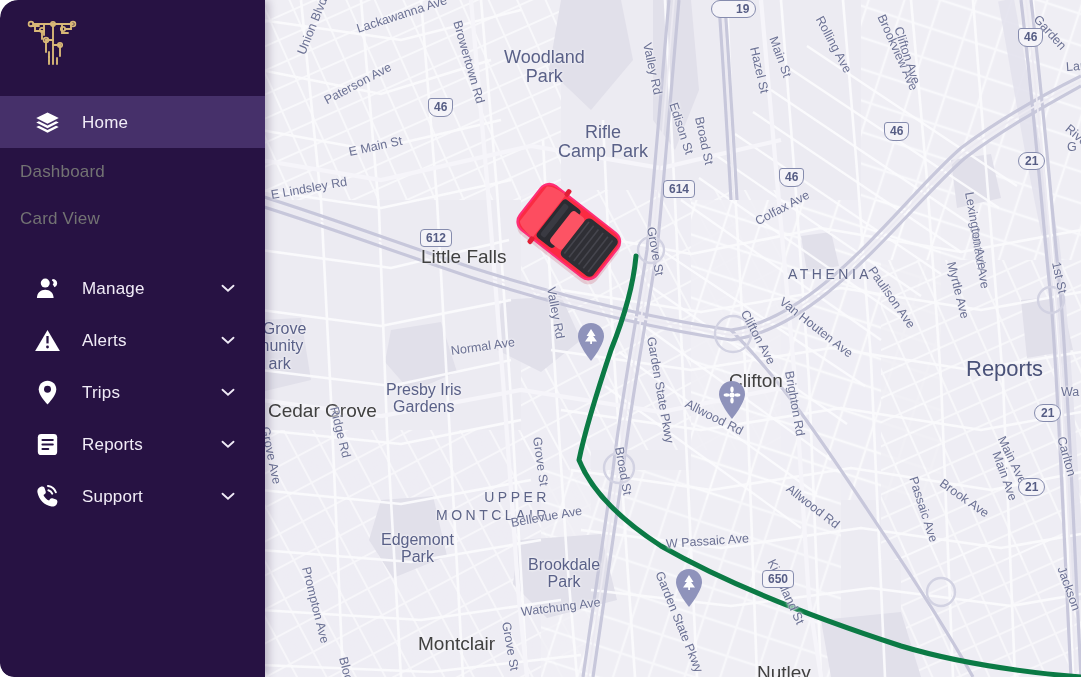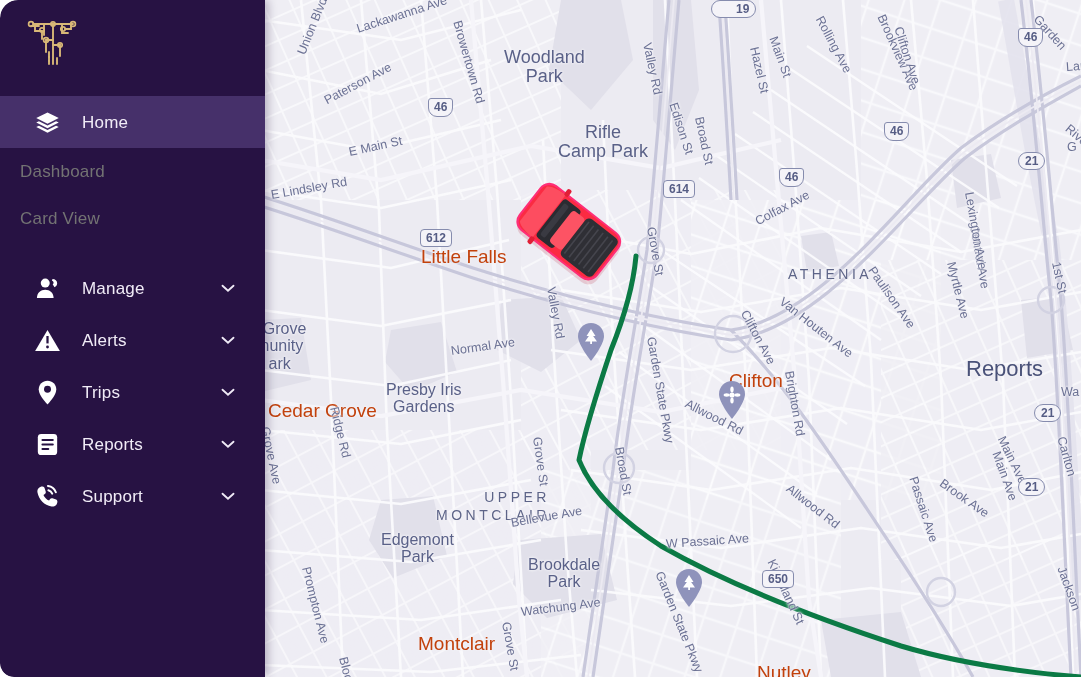--- a/index.html
+++ b/index.html
@@ -62,21 +62,21 @@
   #map-svg { position:absolute; left:0; top:0; width:820px; height:677px; }
 
   .mlabel {
     position:absolute;
     color:#5d6488;
     font-family:"Liberation Sans", sans-serif;
     white-space:nowrap;
     pointer-events:none;
     text-shadow:0 0 3px #f2f1f6, 0 0 3px #f2f1f6, 0 0 2px #f2f1f6;
   }
-  .mlabel.city   { font-size:19px; color:#c2410c; }
+  .mlabel.city   { font-size:19px; color:#404040; }
   .mlabel.bigcity{ font-size:22px; color:#4a5279; }
   .mlabel.park   { font-size:18px; color:#5a6188; text-align:center; line-height:1.05; }
   .mlabel.hood   { font-size:14px; color:#5d6488; letter-spacing:3.5px; text-align:right; line-height:1.25; }
   .mlabel.street { font-size:12.5px; color:#6b7194; }
   .mlabel.poi    { font-size:16px; color:#5a6188; text-align:center; line-height:1.08; }
 
   
   .shield {
     position:absolute;
     display:flex; align-items:center; justify-content:center;

